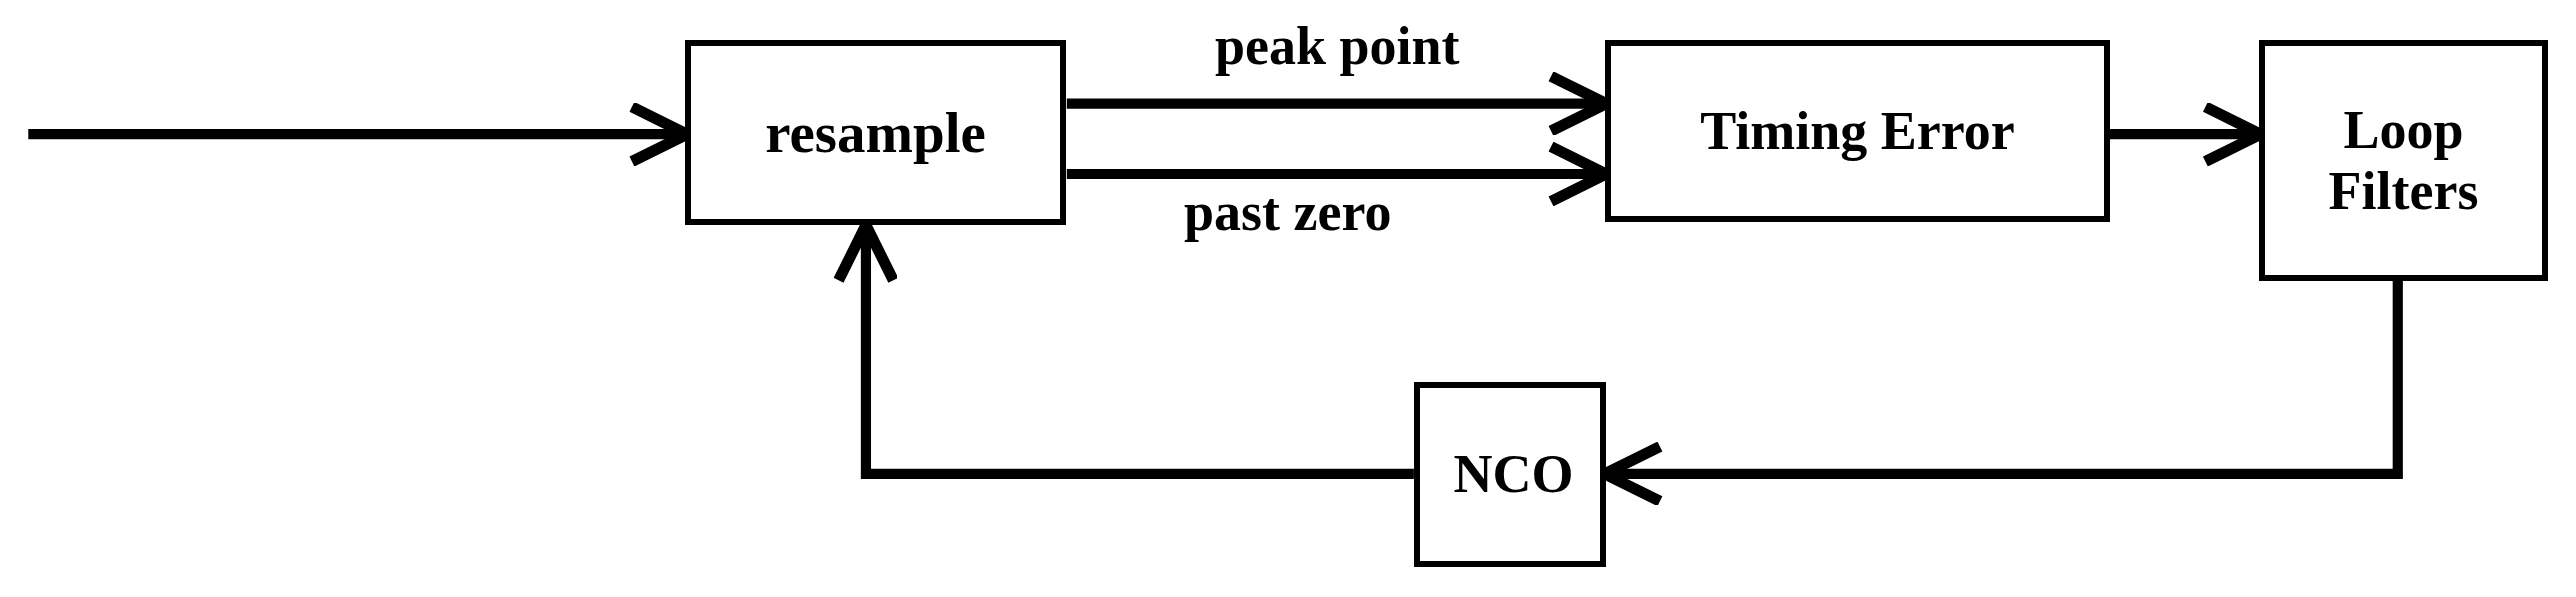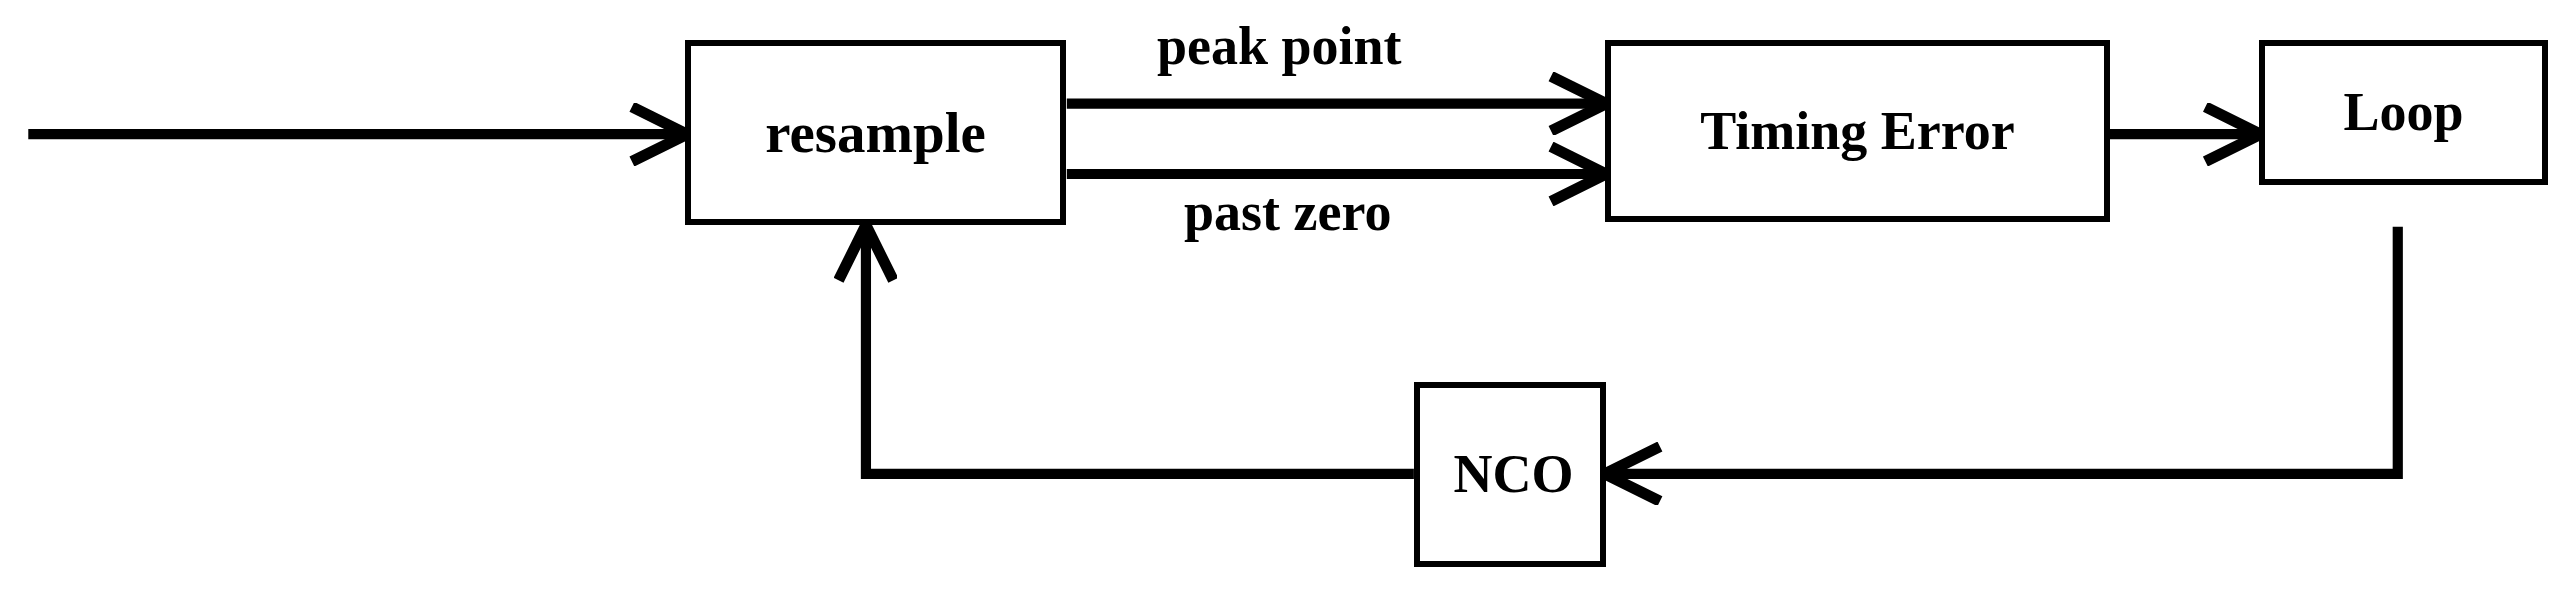--- a/index.html
+++ b/index.html
@@ -39,30 +39,31 @@
   </svg>
 
   <div class="blk" style="left:685px;top:40px;width:381px;height:185px;font-size:57px;">
     <span>resample</span>
   </div>
 
   <div class="blk" style="left:1605px;top:40px;width:505px;height:182px;font-size:54px;flex-direction:column;">
     <span>Timing Error</span>
   </div>
 
-  <div class="blk" style="left:2259px;top:40px;width:289px;height:145px;font-size:54px;flex-direction:column;">
+  <div class="blk" style="left:2259px;top:40px;width:289px;height:241px;font-size:54px;flex-direction:column;">
     <span>Loop</span>
+    <span>Filters</span>
   </div>
 
   <div class="blk" style="left:1414px;top:382px;width:192px;height:185px;font-size:54px;padding-left:7px;">
     <span>NCO</span>
   </div>
 
 
-  <div class="lbl" style="left:1157px;top:18.5px;font-size:54px;">
+  <div class="lbl" style="left:1215px;top:18.5px;font-size:54px;">
     <span>peak point</span>
   </div>
 
   <div class="lbl" style="left:1176px;top:185px;font-size:54px;margin-left:8px;">
     <span>past zero</span>
   </div>
 
 </div>
 
 

